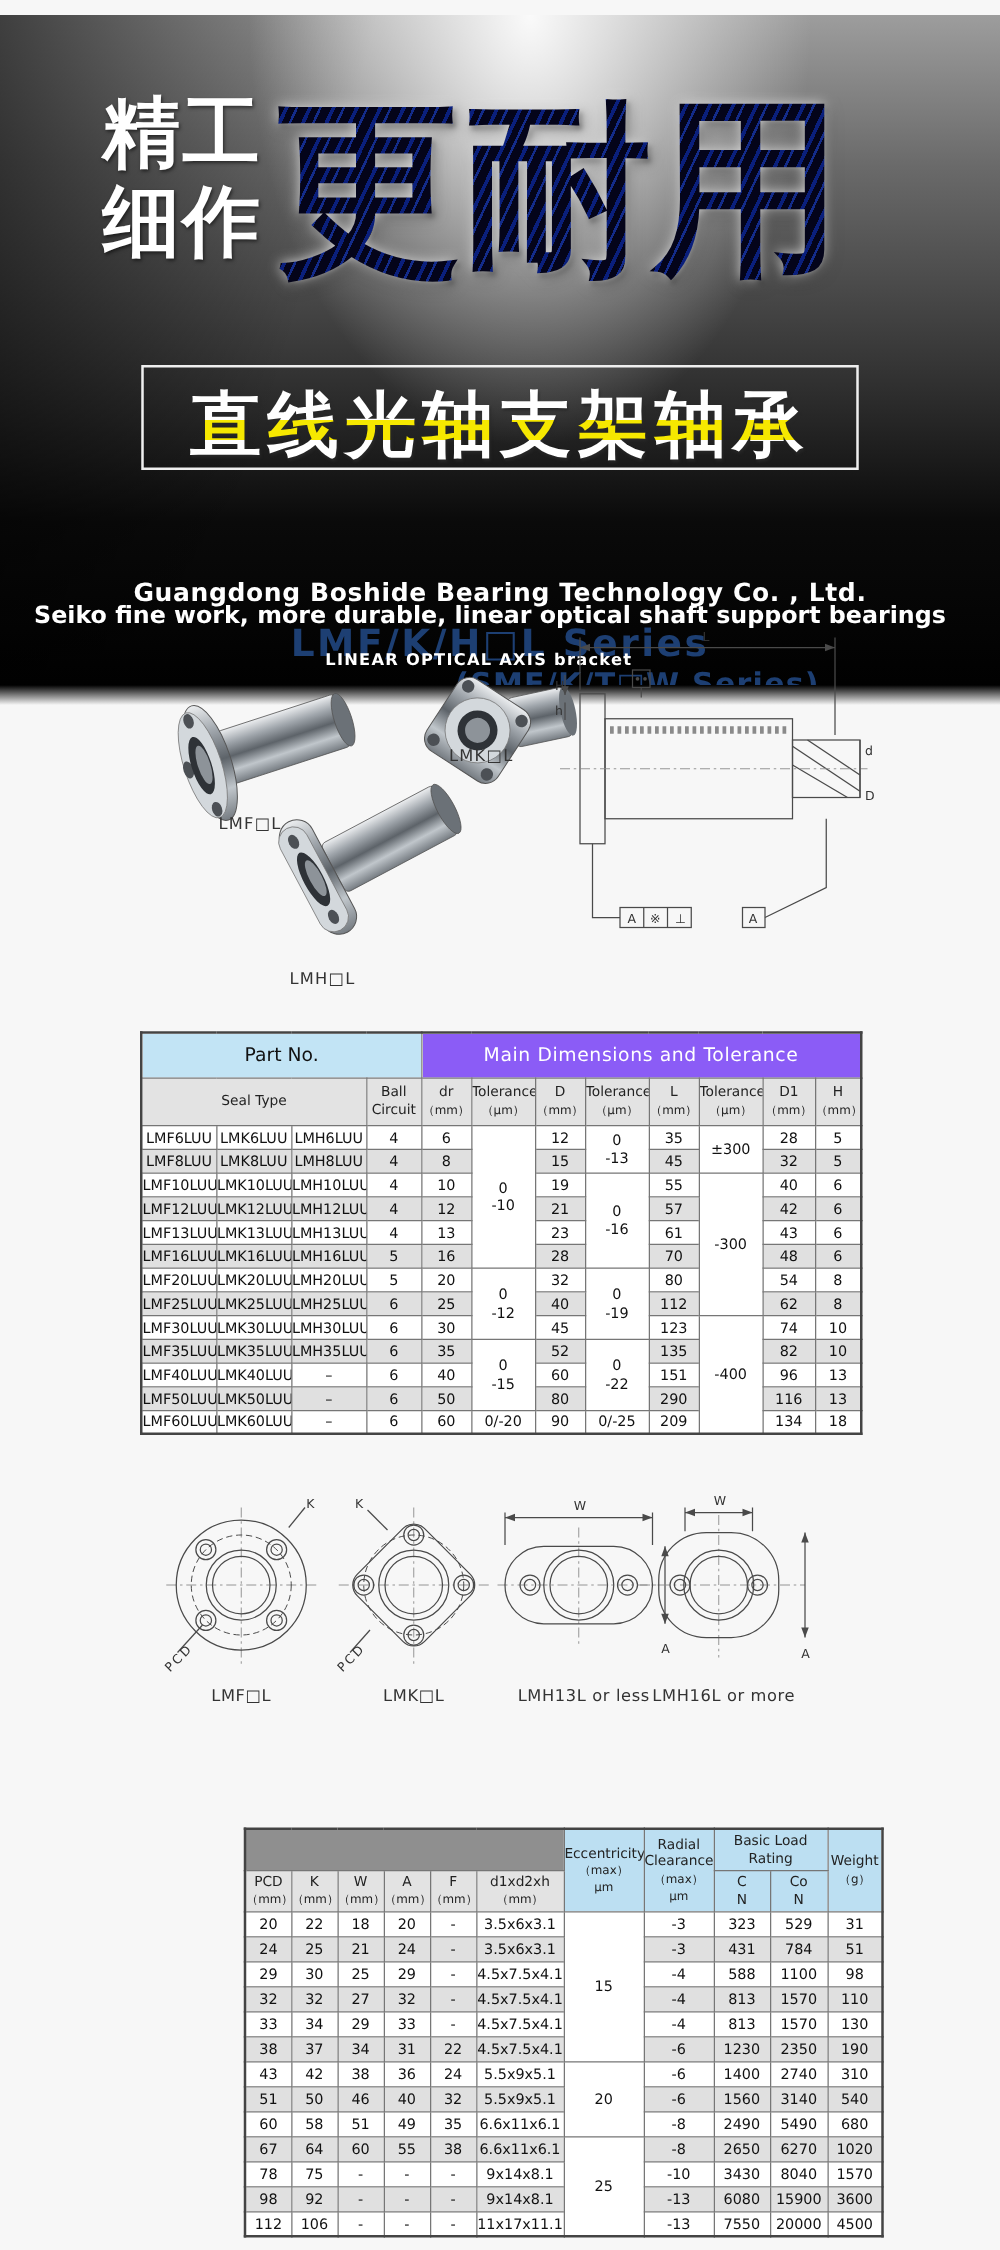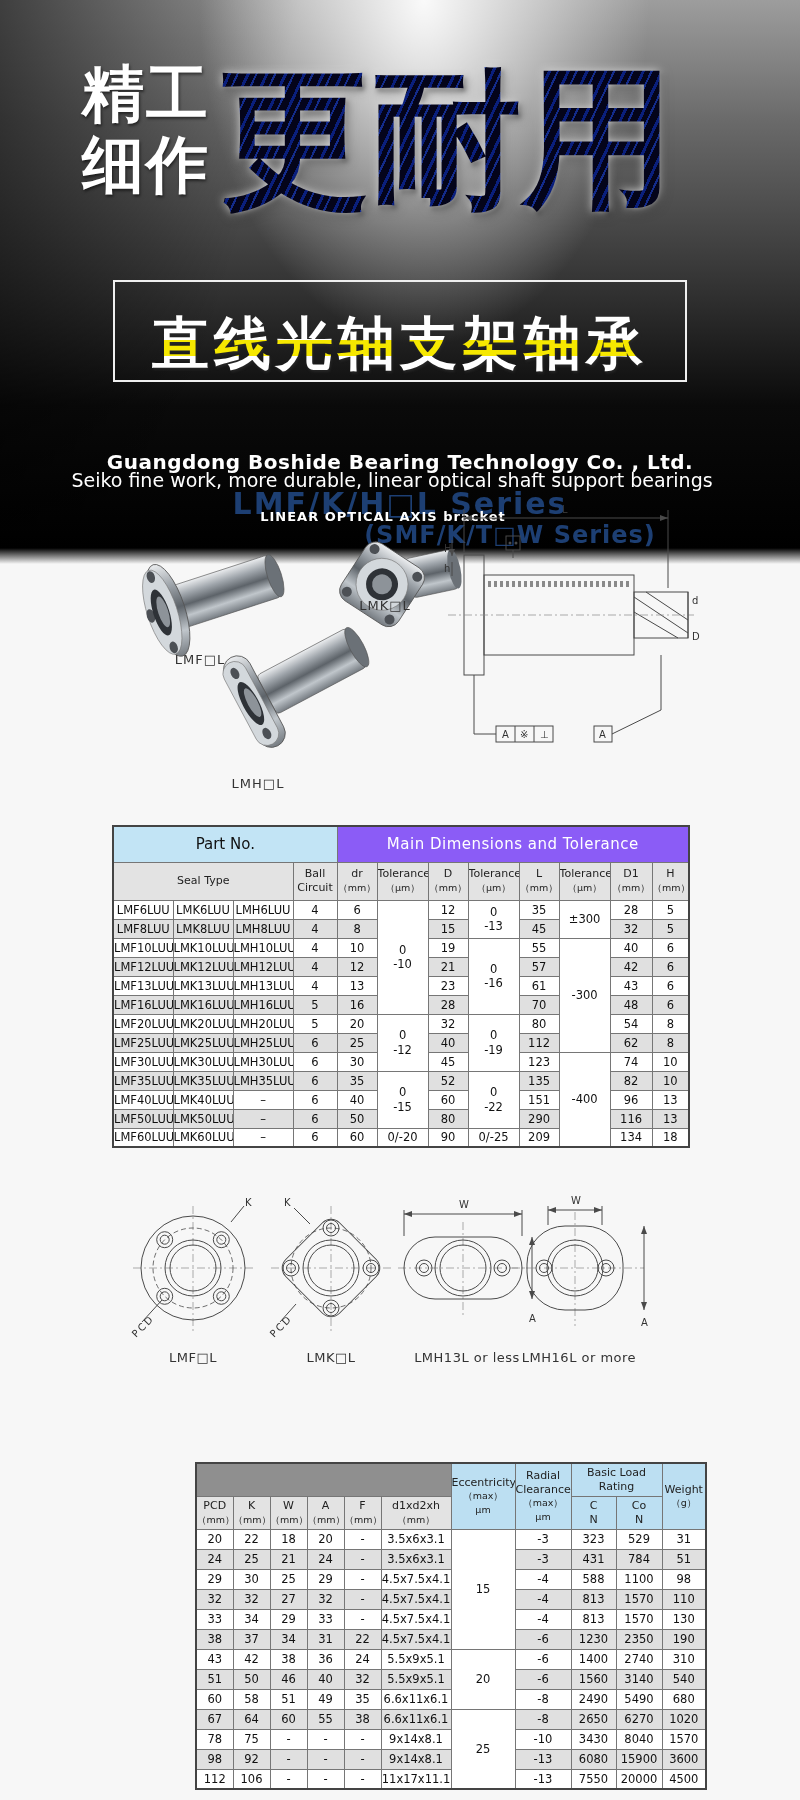--- a/index.html
+++ b/index.html
@@ -1,43 +1,43 @@
 <!DOCTYPE html>
 <html><head>
 <meta charset="utf-8">
 <style>
 *{margin:0;padding:0;box-sizing:border-box}
 html,body{background:#f7f7f7}
 #page{position:relative;width:800px;height:1800px;overflow:hidden;background:#f7f7f7;
   font-family:"DejaVu Sans","Liberation Sans",sans-serif;color:#111}
 
 
-.hero{position:absolute;left:0;top:0;width:800px;height:548px;
+.hero{position:absolute;left:0;top:12px;width:800px;height:548px;
  background:
   radial-gradient(ellipse 300px 460px at 53% 0%, rgba(255,255,255,.95), rgba(255,255,255,.28) 52%, rgba(255,255,255,0) 75%),
   linear-gradient(105deg, rgba(0,0,0,.6), rgba(0,0,0,0) 32%),
   linear-gradient(180deg,#9d9d9d 0,#6a6a6a 22%,#2e2e2e 55%,#0a0a0a 74%,#000 100%);}
 .hero-fade{position:absolute;left:0;top:548px;width:800px;height:16px;
  background:linear-gradient(#000,#f7f7f7)}
 .slogan-left{position:absolute;left:82px;top:58px;font-size:62px;font-weight:900;color:#fff;
  line-height:1.15;letter-spacing:2px;text-shadow:1px 2px 3px rgba(0,0,0,.55)}
 .big-slogan{position:absolute;left:218px;top:38px;font-size:152px;font-weight:900;letter-spacing:0;
  background:repeating-linear-gradient(115deg,#04041a 0 7px,#0a1f7c 7px 10px,#04041a 10px 15px,#132b8a 15px 17px);
  -webkit-background-clip:text;background-clip:text;color:transparent;
  filter:drop-shadow(0 0 5px rgba(255,255,255,.85)) drop-shadow(2px 3px 2px rgba(0,0,0,.6))}
-.banner-box{position:absolute;left:113px;top:280px;width:574px;height:102px;
- border:2px solid #efefef;text-align:center;padding-top:24px}
+.banner-box{position:absolute;left:113px;top:280px;width:574px;height:84px;
+ border:2px solid #efefef;text-align:center;padding-top:8px}
 .banner-text{display:inline-block;font-size:57px;font-weight:900;letter-spacing:5px;
  background:linear-gradient(180deg,#ffffff 0 44%,#f6e800 44% 65%,#ffffff 65% 100%);
  -webkit-background-clip:text;background-clip:text;color:transparent;
  filter:drop-shadow(1px 2px 1px rgba(40,40,40,.85))}
 .company{position:absolute;left:0;top:450px;width:800px;text-align:center;
  color:#fff;font-size:20px;font-weight:bold;letter-spacing:.5px}
 .tagline{position:absolute;left:0;top:469px;width:784px;text-align:center;
- color:#fff;font-size:19px;font-weight:normal}
+ color:#fff;font-size:19px;font-weight:bold}
 .series-title{position:absolute;left:0;top:486px;width:800px;text-align:center;
  color:#1d3f73;font-size:30px;font-weight:900;letter-spacing:2px}
 .series-sub{position:absolute;left:0;top:509px;width:766px;text-align:center;
  color:#fff;font-size:13px;font-weight:bold;letter-spacing:1px}
 .series-note{position:absolute;left:220px;top:521px;width:580px;text-align:center;
  color:#1d3f73;font-size:24px;font-weight:900;letter-spacing:1px}
 
 
 .photo{position:absolute}
 .plabel{position:absolute;font-size:13px;color:#333;letter-spacing:1px;text-align:center}

